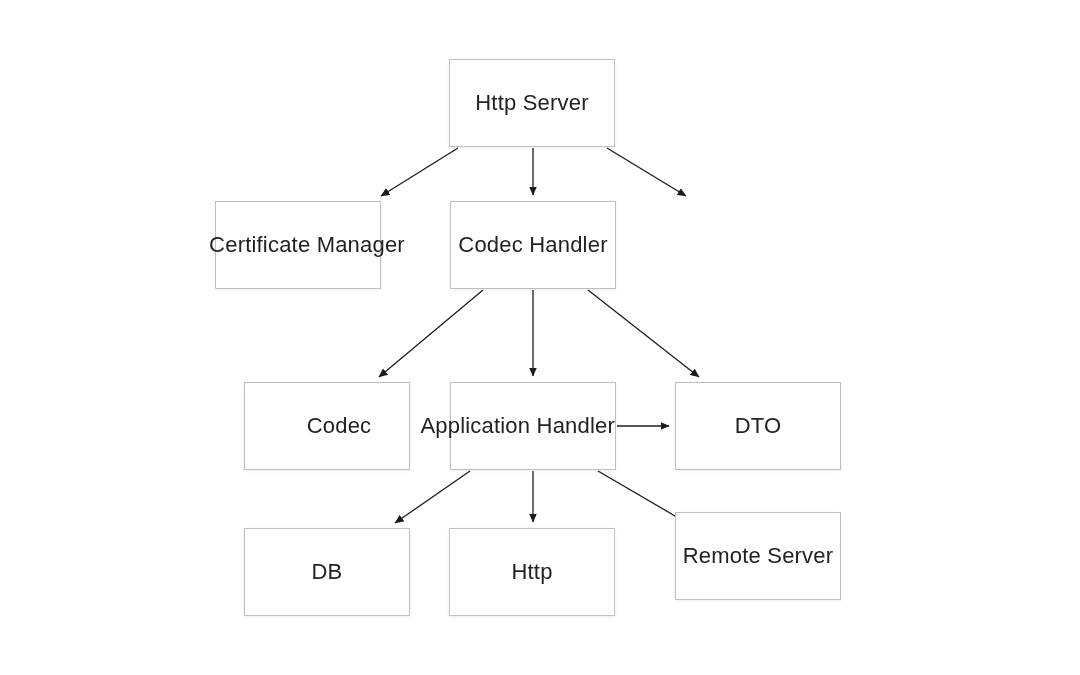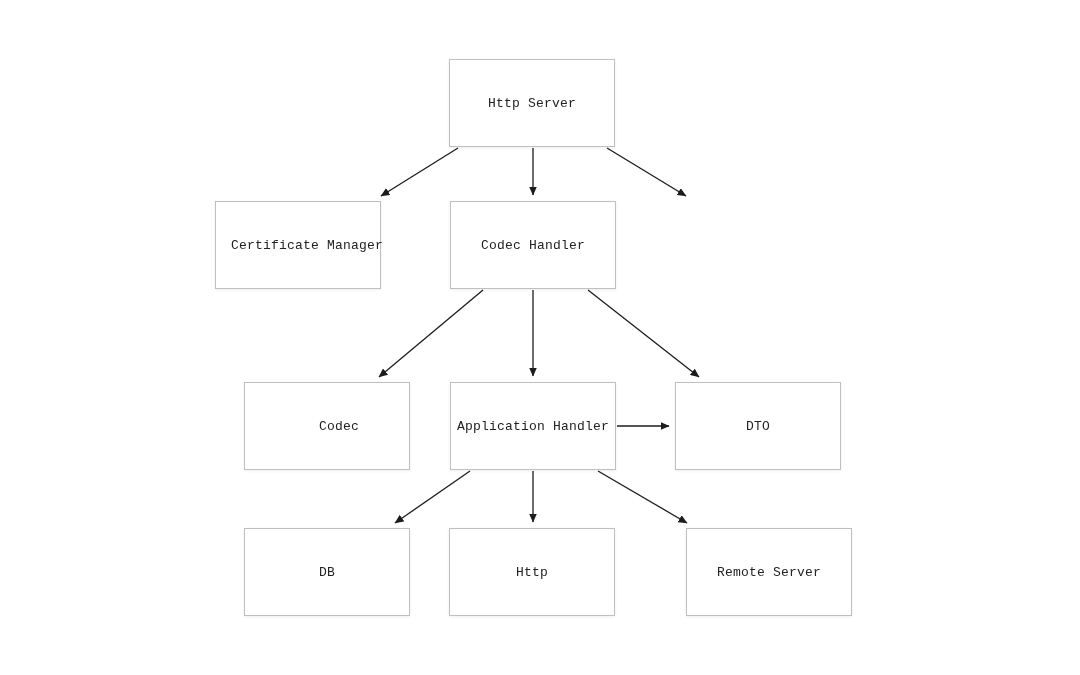--- a/index.html
+++ b/index.html
@@ -29,37 +29,36 @@
     height: 88px;
     background: #ffffff;
     border: 1px solid #bfbfbf;
     box-shadow: 0 1px 3px rgba(0,0,0,0.07);
     display: flex;
     align-items: center;
     justify-content: center;
     box-sizing: border-box;
   }
   .node .label {
-    font-size: 13px;
+    font-size: 22px;
     color: #222222;
     letter-spacing: 0.2px;
     white-space: nowrap;
-    font-family: Liberation Mono, monospace;
   }
   
   .n-http-server         { left: 449px; top: 59px;  }
   .n-certificate-manager { left: 215px; top: 201px; padding-left: 18px; }
   .n-http-handler        { left: 450px; top: 201px; }
   .n-router              { left: 675px; top: 201px; }
   .n-codec               { left: 244px; top: 382px; padding-left: 24px; }
-  .n-application-handler { left: 450px; top: 382px; }
+  .n-application-handler { left: 450px; top: 382px; justify-content: flex-end; }
   .n-dto                 { left: 675px; top: 382px; }
   .n-db                  { left: 244px; top: 528px; }
   .n-cache               { left: 449px; top: 528px; }
-  .n-remote-server       { left: 675px; top: 528px; margin-left: 11px; }
+  .n-remote-server       { left: 675px; top: 512px; }
   .edge-line {
     stroke: #1c1c1c;
     stroke-width: 1.3;
     fill: none;
   }
 </style>
 </head>
 <body>
 
 <div class="canvas">

